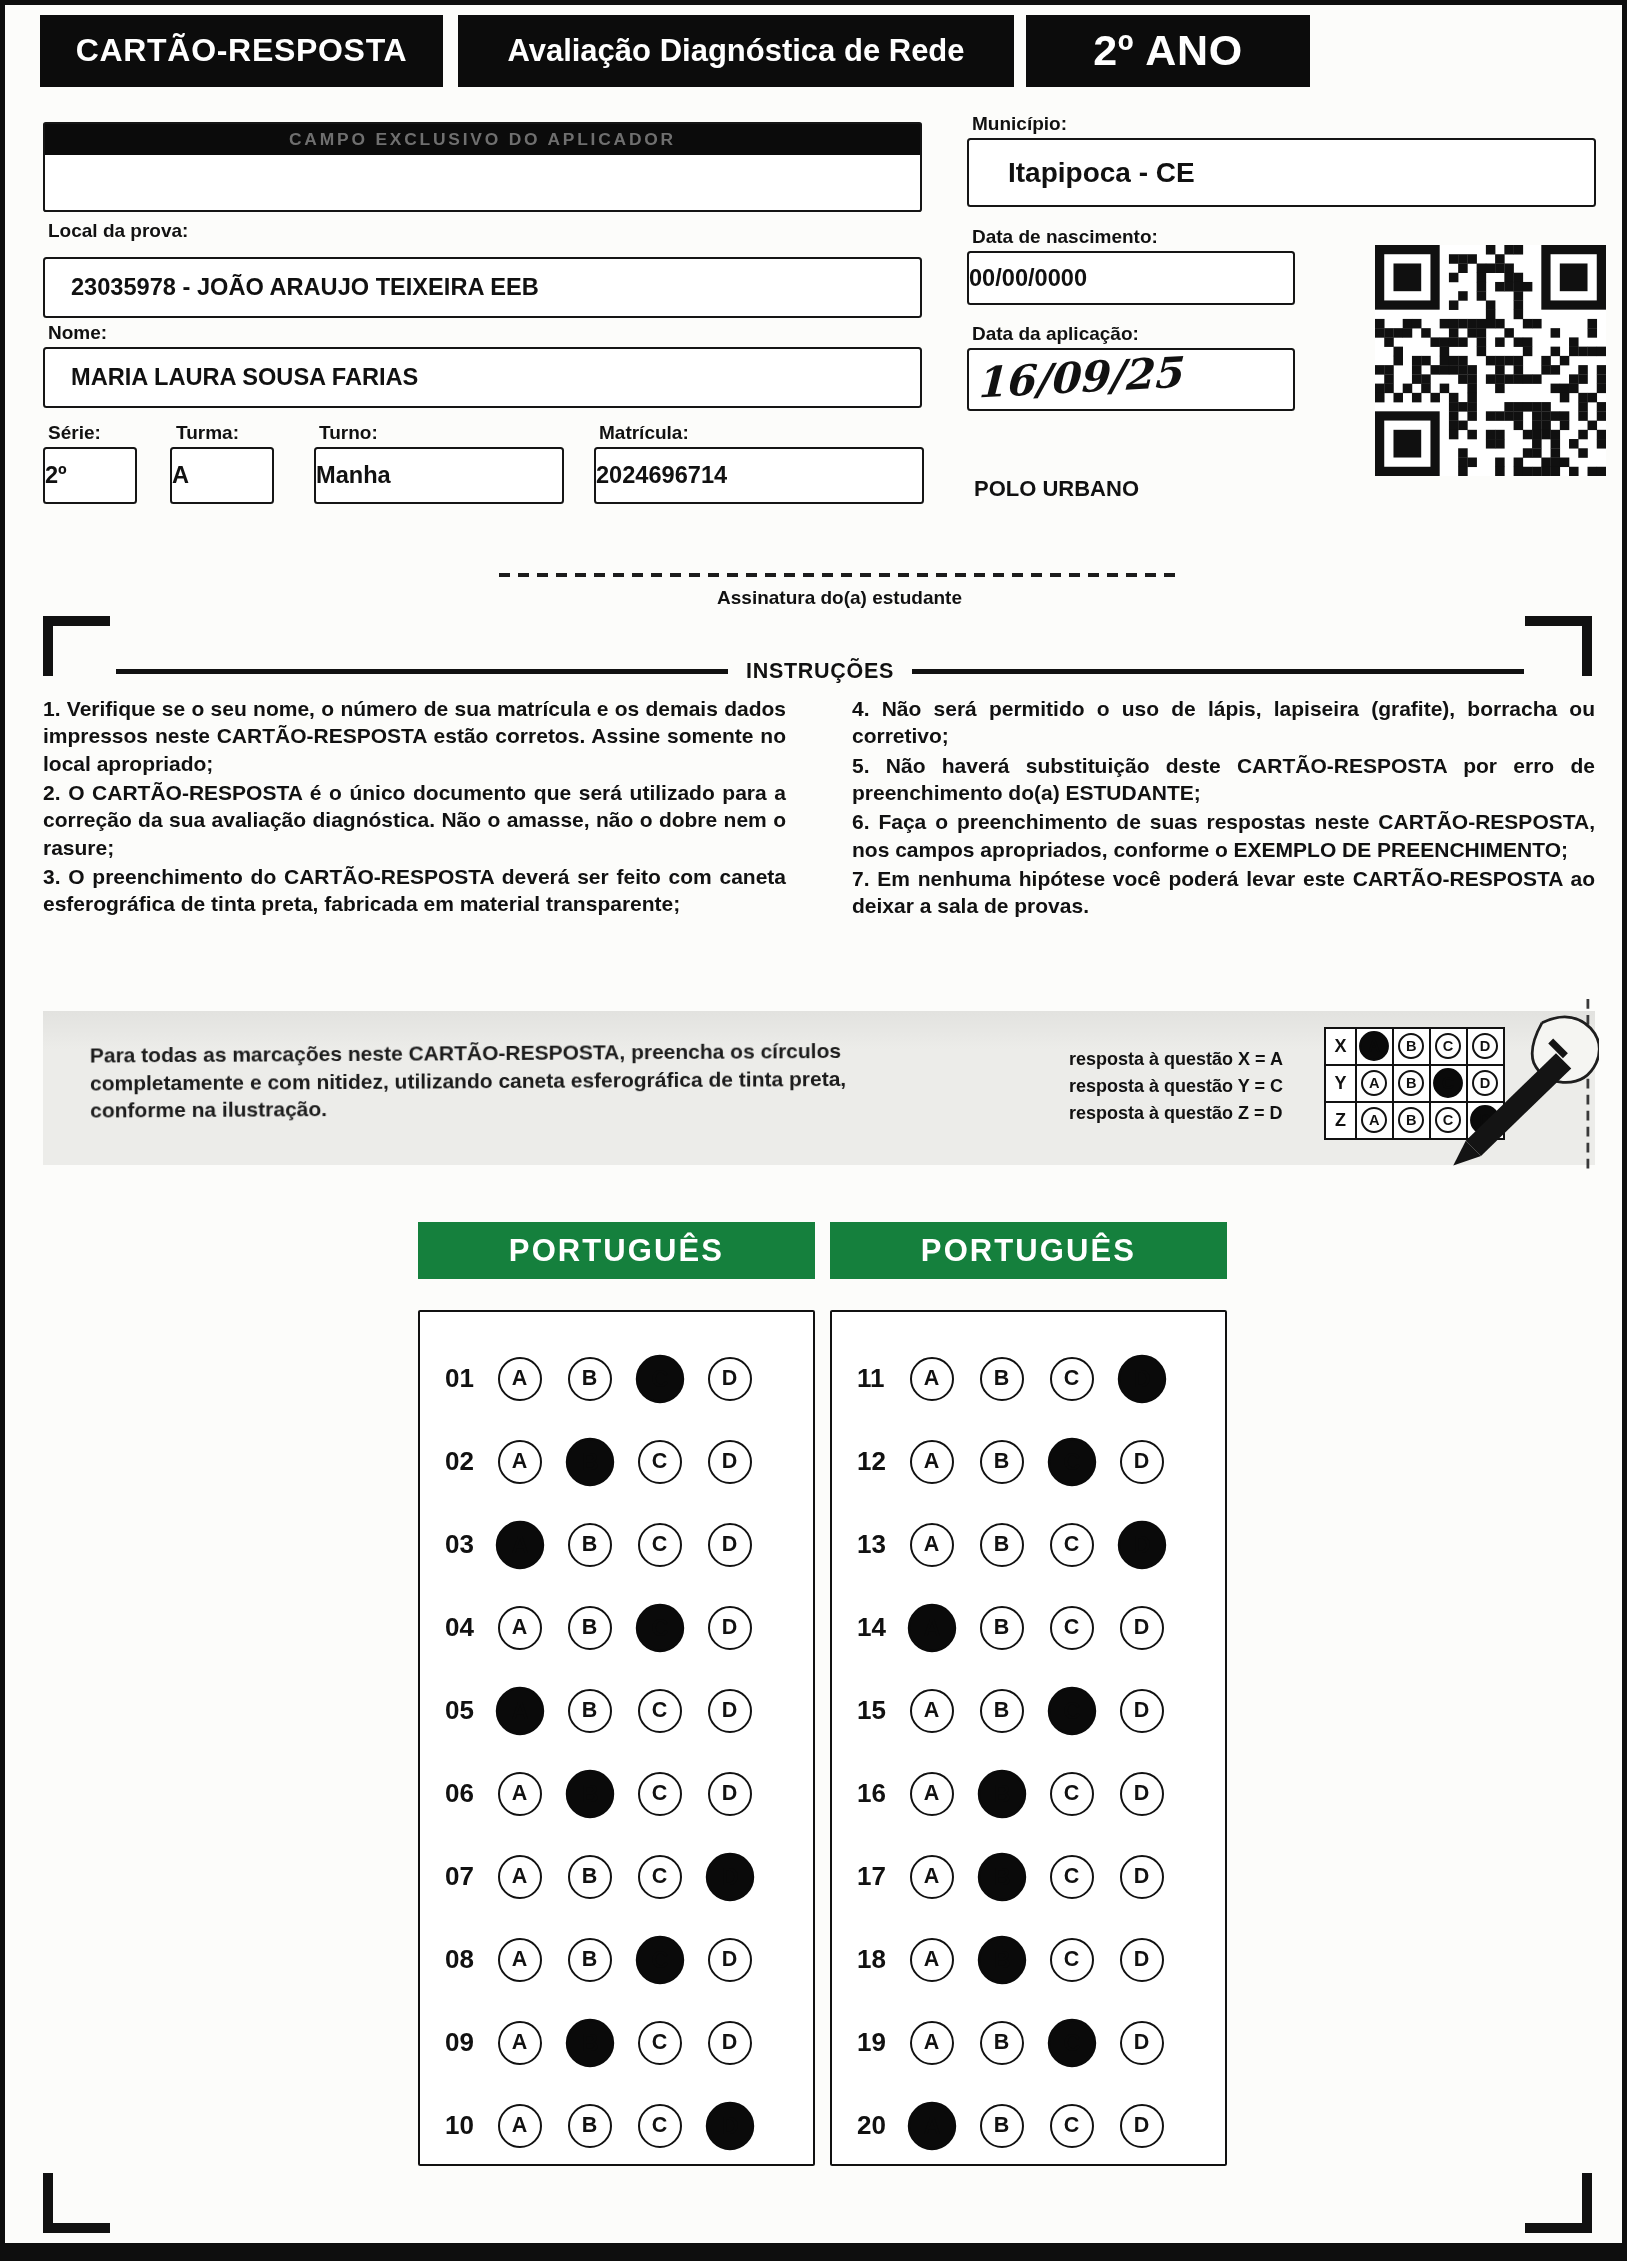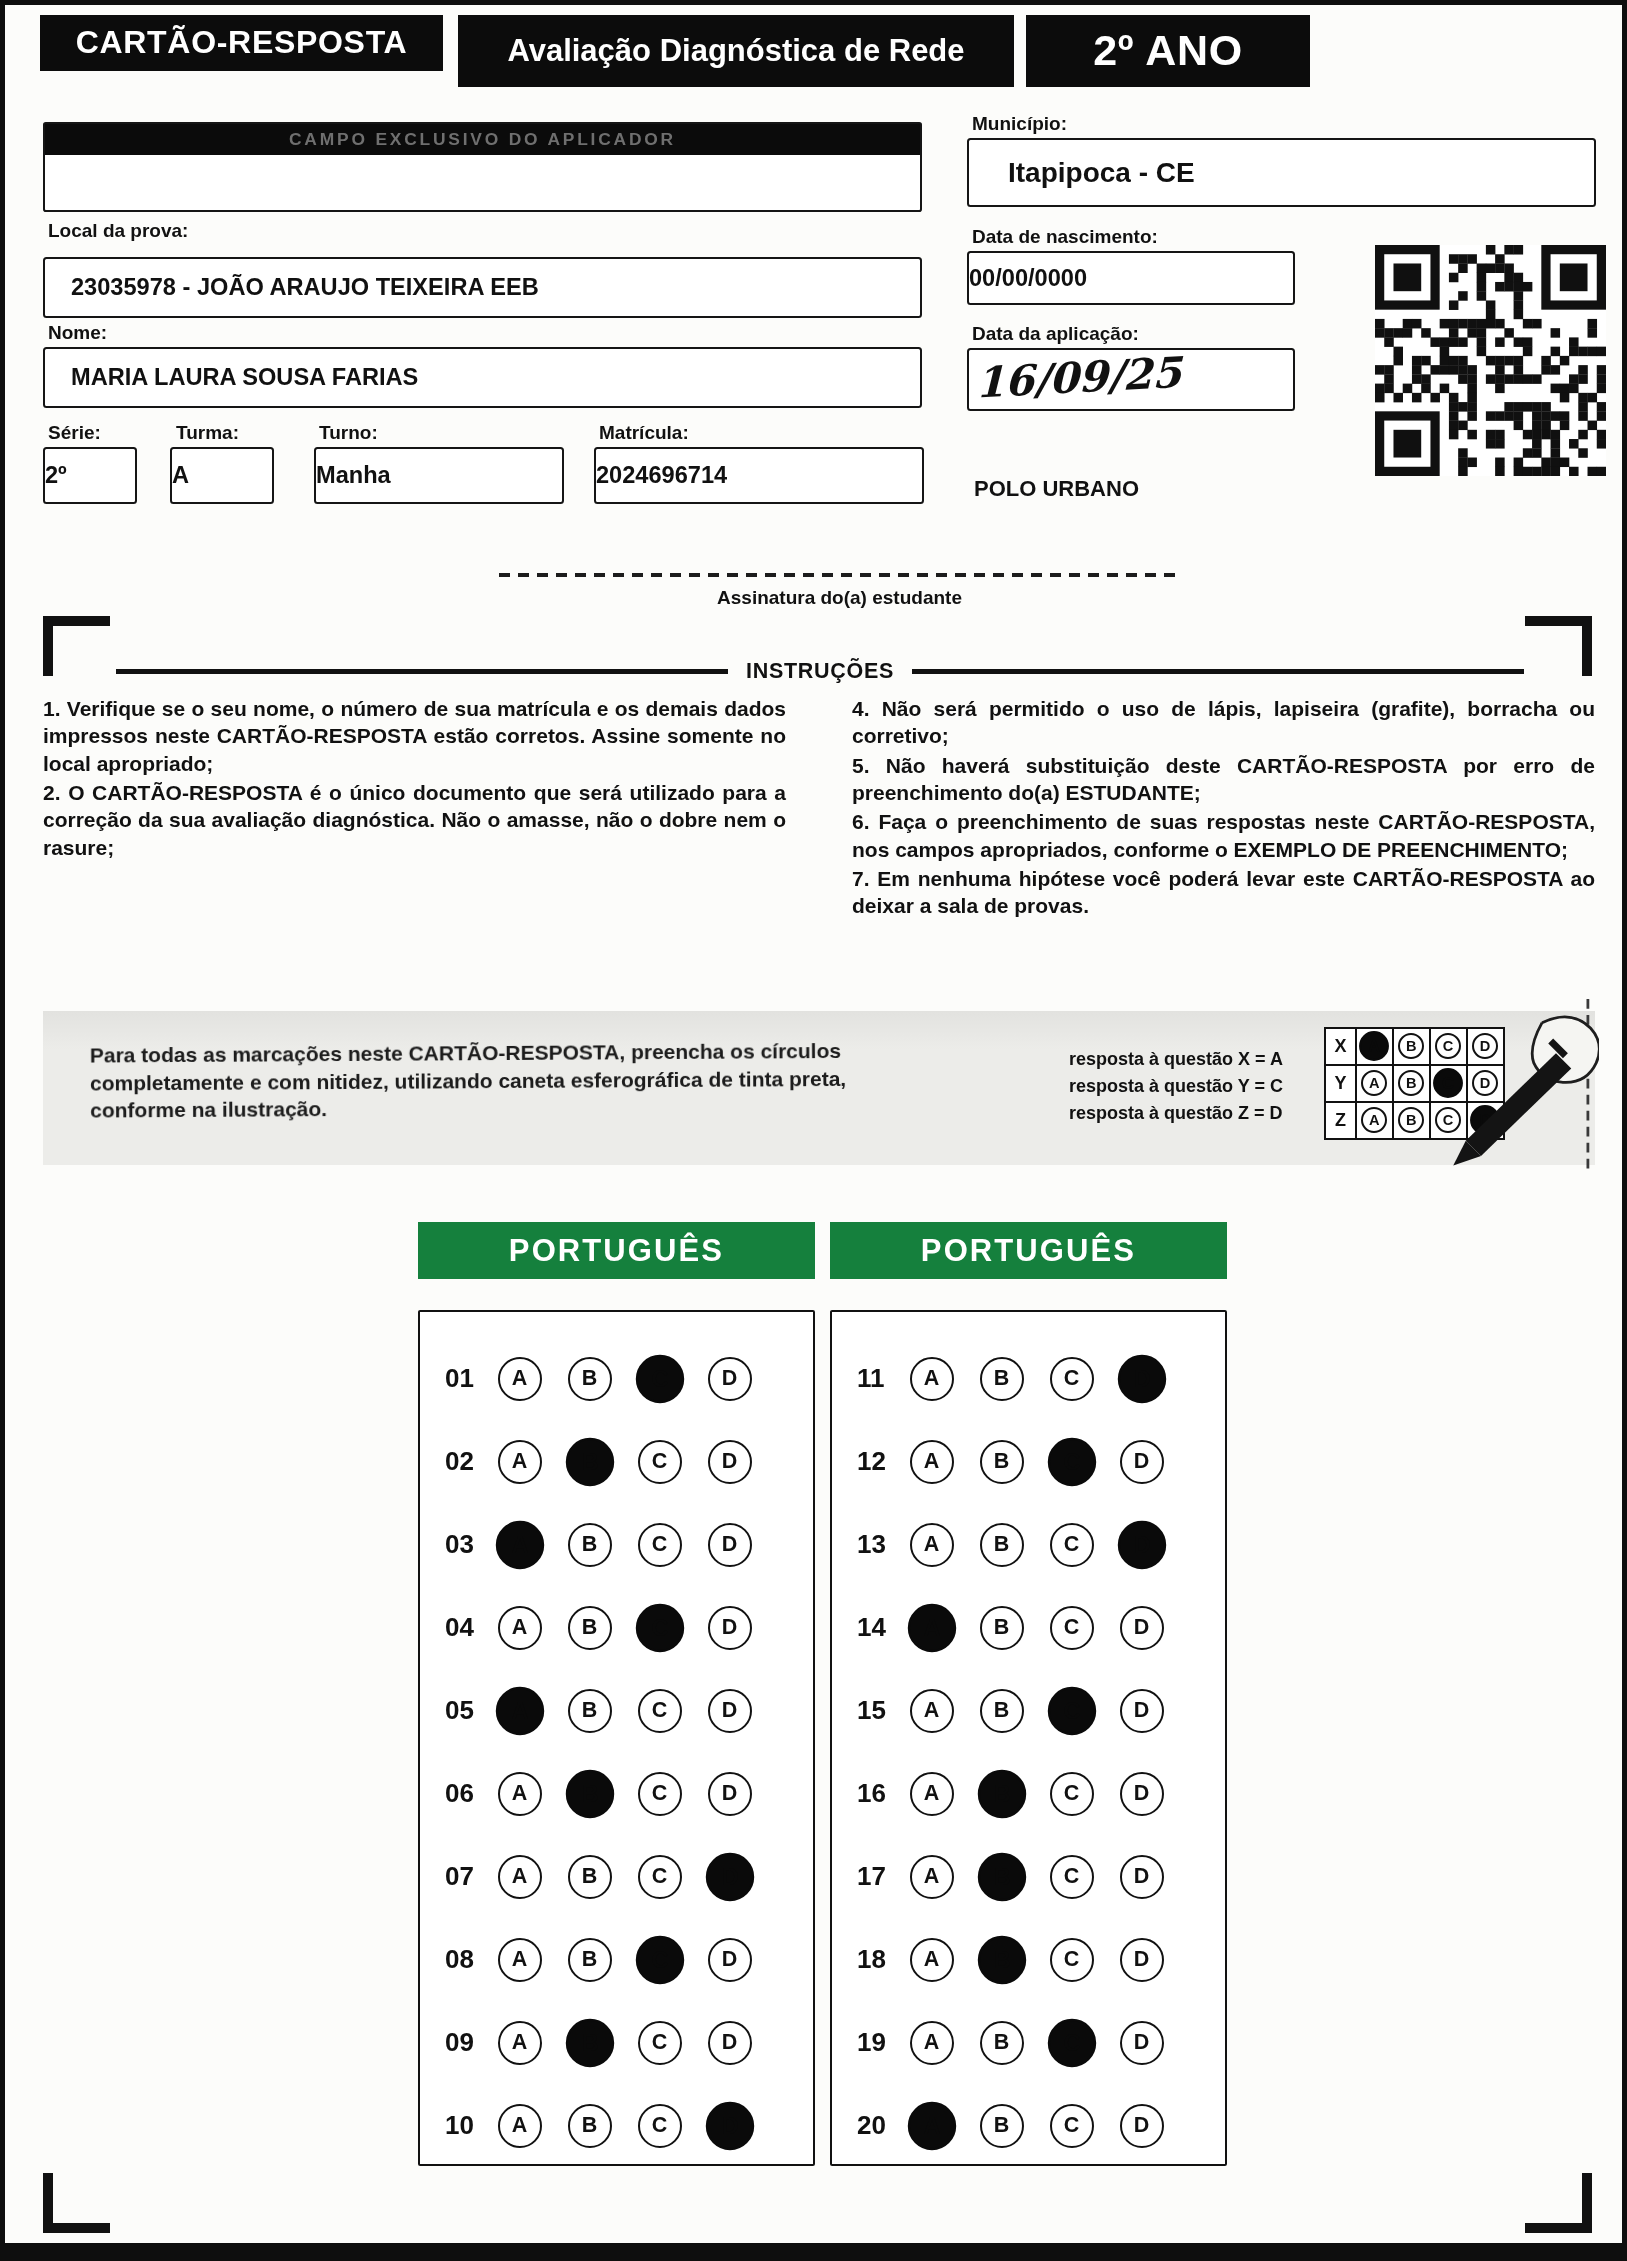--- a/index.html
+++ b/index.html
@@ -8,21 +8,21 @@
   body { font-family:"Liberation Sans", sans-serif; color:#111; }
   .page {
     position:relative; width:1627px; height:2261px;
     background:#fcfcfa;
     border:5.6px solid #0e0e0e;
     border-bottom-width:18px;
     overflow:hidden;
   }
   
   .hdr-box { position:absolute; background:#0c0c0c; color:#fff; display:flex; align-items:center; justify-content:center; font-weight:bold; }
-  .hdr-card  { left:35px;  top:9.7px; width:403px; height:56px; font-size:32px; letter-spacing:0.7px; }
+  .hdr-card  { left:35px;  top:9.7px; width:403px; height:72px; font-size:32px; letter-spacing:0.7px; }
   .hdr-exam  { left:453px; top:9.7px; width:556px; height:72px; font-size:31px; }
   .hdr-grade { left:1021px;top:9.7px; width:284px; height:72px; font-size:43px; letter-spacing:0.7px; }
   
   .applicator { position:absolute; left:38px; top:117px; width:879px; height:90px; border:2.8px solid #151515; border-radius:2.8px; background:#fff; }
   .app-bar { height:31px; background:#0b0b0b; color:#6f6f6f; display:flex; align-items:center; justify-content:center; font-size:17.4px; font-weight:bold; letter-spacing:2.8px; filter:blur(0.5px); }
   .app-checks { display:flex; align-items:center; justify-content:space-between; height:54px; padding:0 49px 0 12.5px; }
   .check { display:flex; align-items:center; gap:11px; }
   .chk-label { font-size:19px; font-weight:bold; }
   .chk-circle { width:22px; height:22px; border:2.1px solid #111; border-radius:50%; background:#fff; display:inline-block; }
   
@@ -355,20 +355,21 @@
 
   <div class="instr-title-row">
     <div class="rule"></div>
     <div class="instr-title">INSTRUÇÕES</div>
     <div class="rule"></div>
   </div>
   <div class="instr-cols">
     <div class="instr-col">
         <p>1. Verifique se o seu nome, o número de sua matrícula e os demais dados impressos neste CARTÃO-RESPOSTA estão corretos. Assine somente no local apropriado;</p>
         <p>2. O CARTÃO-RESPOSTA é o único documento que será utilizado para a correção da sua avaliação diagnóstica. Não o amasse, não o dobre nem o rasure;</p>
+        <p>3. O preenchimento do CARTÃO-RESPOSTA deverá ser feito com caneta esferográfica de tinta preta, fabricada em material transparente;</p>
       </div>
     <div class="instr-col">
         <p>4. Não será permitido o uso de lápis, lapiseira (grafite), borracha ou corretivo;</p>
         <p>5. Não haverá substituição deste CARTÃO-RESPOSTA por erro de preenchimento do(a) ESTUDANTE;</p>
         <p>6. Faça o preenchimento de suas respostas neste CARTÃO-RESPOSTA, nos campos apropriados, conforme o EXEMPLO DE PREENCHIMENTO;</p>
         <p>7. Em nenhuma hipótese você poderá levar este CARTÃO-RESPOSTA ao deixar a sala de provas.</p>
       </div>
   </div>
 
   <div class="example">

